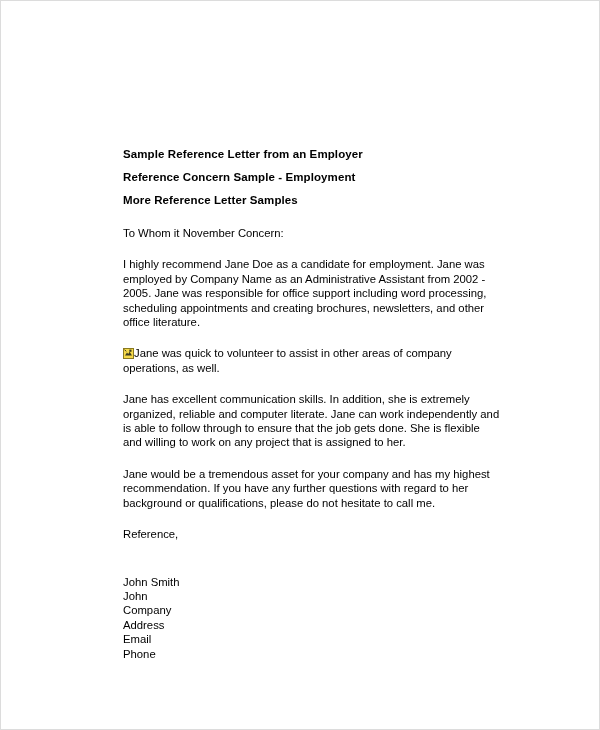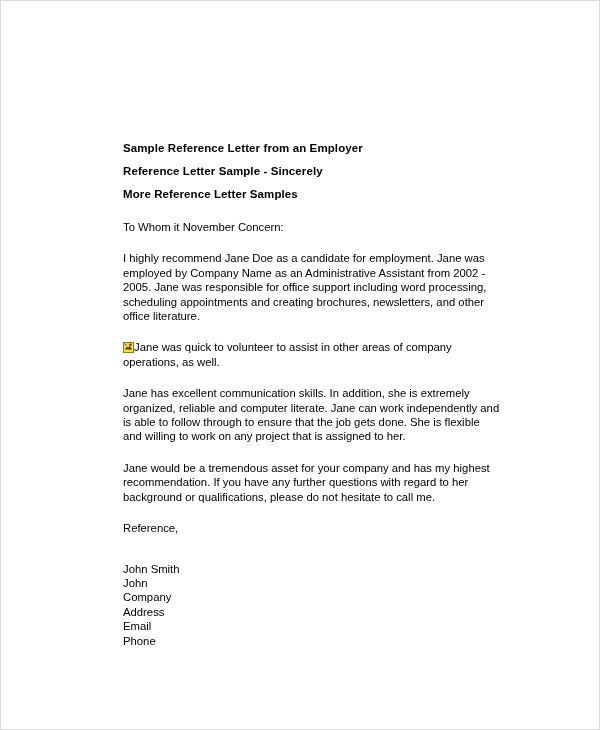--- a/index.html
+++ b/index.html
@@ -14,21 +14,21 @@
     box-sizing: border-box;
     background: #ffffff;
     border: 1px solid #dcdcdc;
     overflow: hidden;
     font-family: "Liberation Sans", sans-serif;
     color: #000000;
   }
   .doc-body {
     position: absolute;
     left: 122px;
-    top: 139px;
+    top: 145px;
     width: 378px;
   }
   .heading-block {
     margin: 0;
   }
   .heading-line {
     font-size: 11.5px;
     font-weight: bold;
     line-height: 16.5px;
     color: #000000;
@@ -66,38 +66,38 @@
     margin-right: 0px;
     position: relative;
     top: 1px;
   }
   .sign-off {
     font-size: 11.3px;
     line-height: 14.4px;
     margin-top: 17px;
   }
   .signature-block {
-    margin-top: 26px;
+    margin-top: 33px;
   }
   .signature-line {
     font-size: 11.3px;
     line-height: 14.4px;
   }
 </style>
 </head>
 <body>
 
 <div class="page">
 
   <div class="doc-body">
 
     <div class="heading-block">
       <div class="heading-line heading-primary">Sample Reference Letter from an Employer</div>
       <div class="heading-secondary-group">
-        <div class="heading-line">Reference Letter Sample - Sincerely</div>
+        <div class="heading-line">Reference Concern Sample - Employment</div>
       </div>
     </div>
 
     <div class="heading-more">More Reference Letter Samples</div>
 
     <div class="salutation">To Whom it November Concern:</div>
 
     <div class="para">I highly recommend Jane Doe as a candidate for employment. Jane was employed by Company Name as an Administrative Assistant from 2002 - 2005. Jane was responsible for office support including word processing, scheduling appointments and creating brochures, newsletters, and other office literature.</div>
 
     <div class="para"><span class="broken-image-icon"><svg width="11" height="11" viewBox="0 0 11 11" xmlns="http://www.w3.org/2000/svg">

